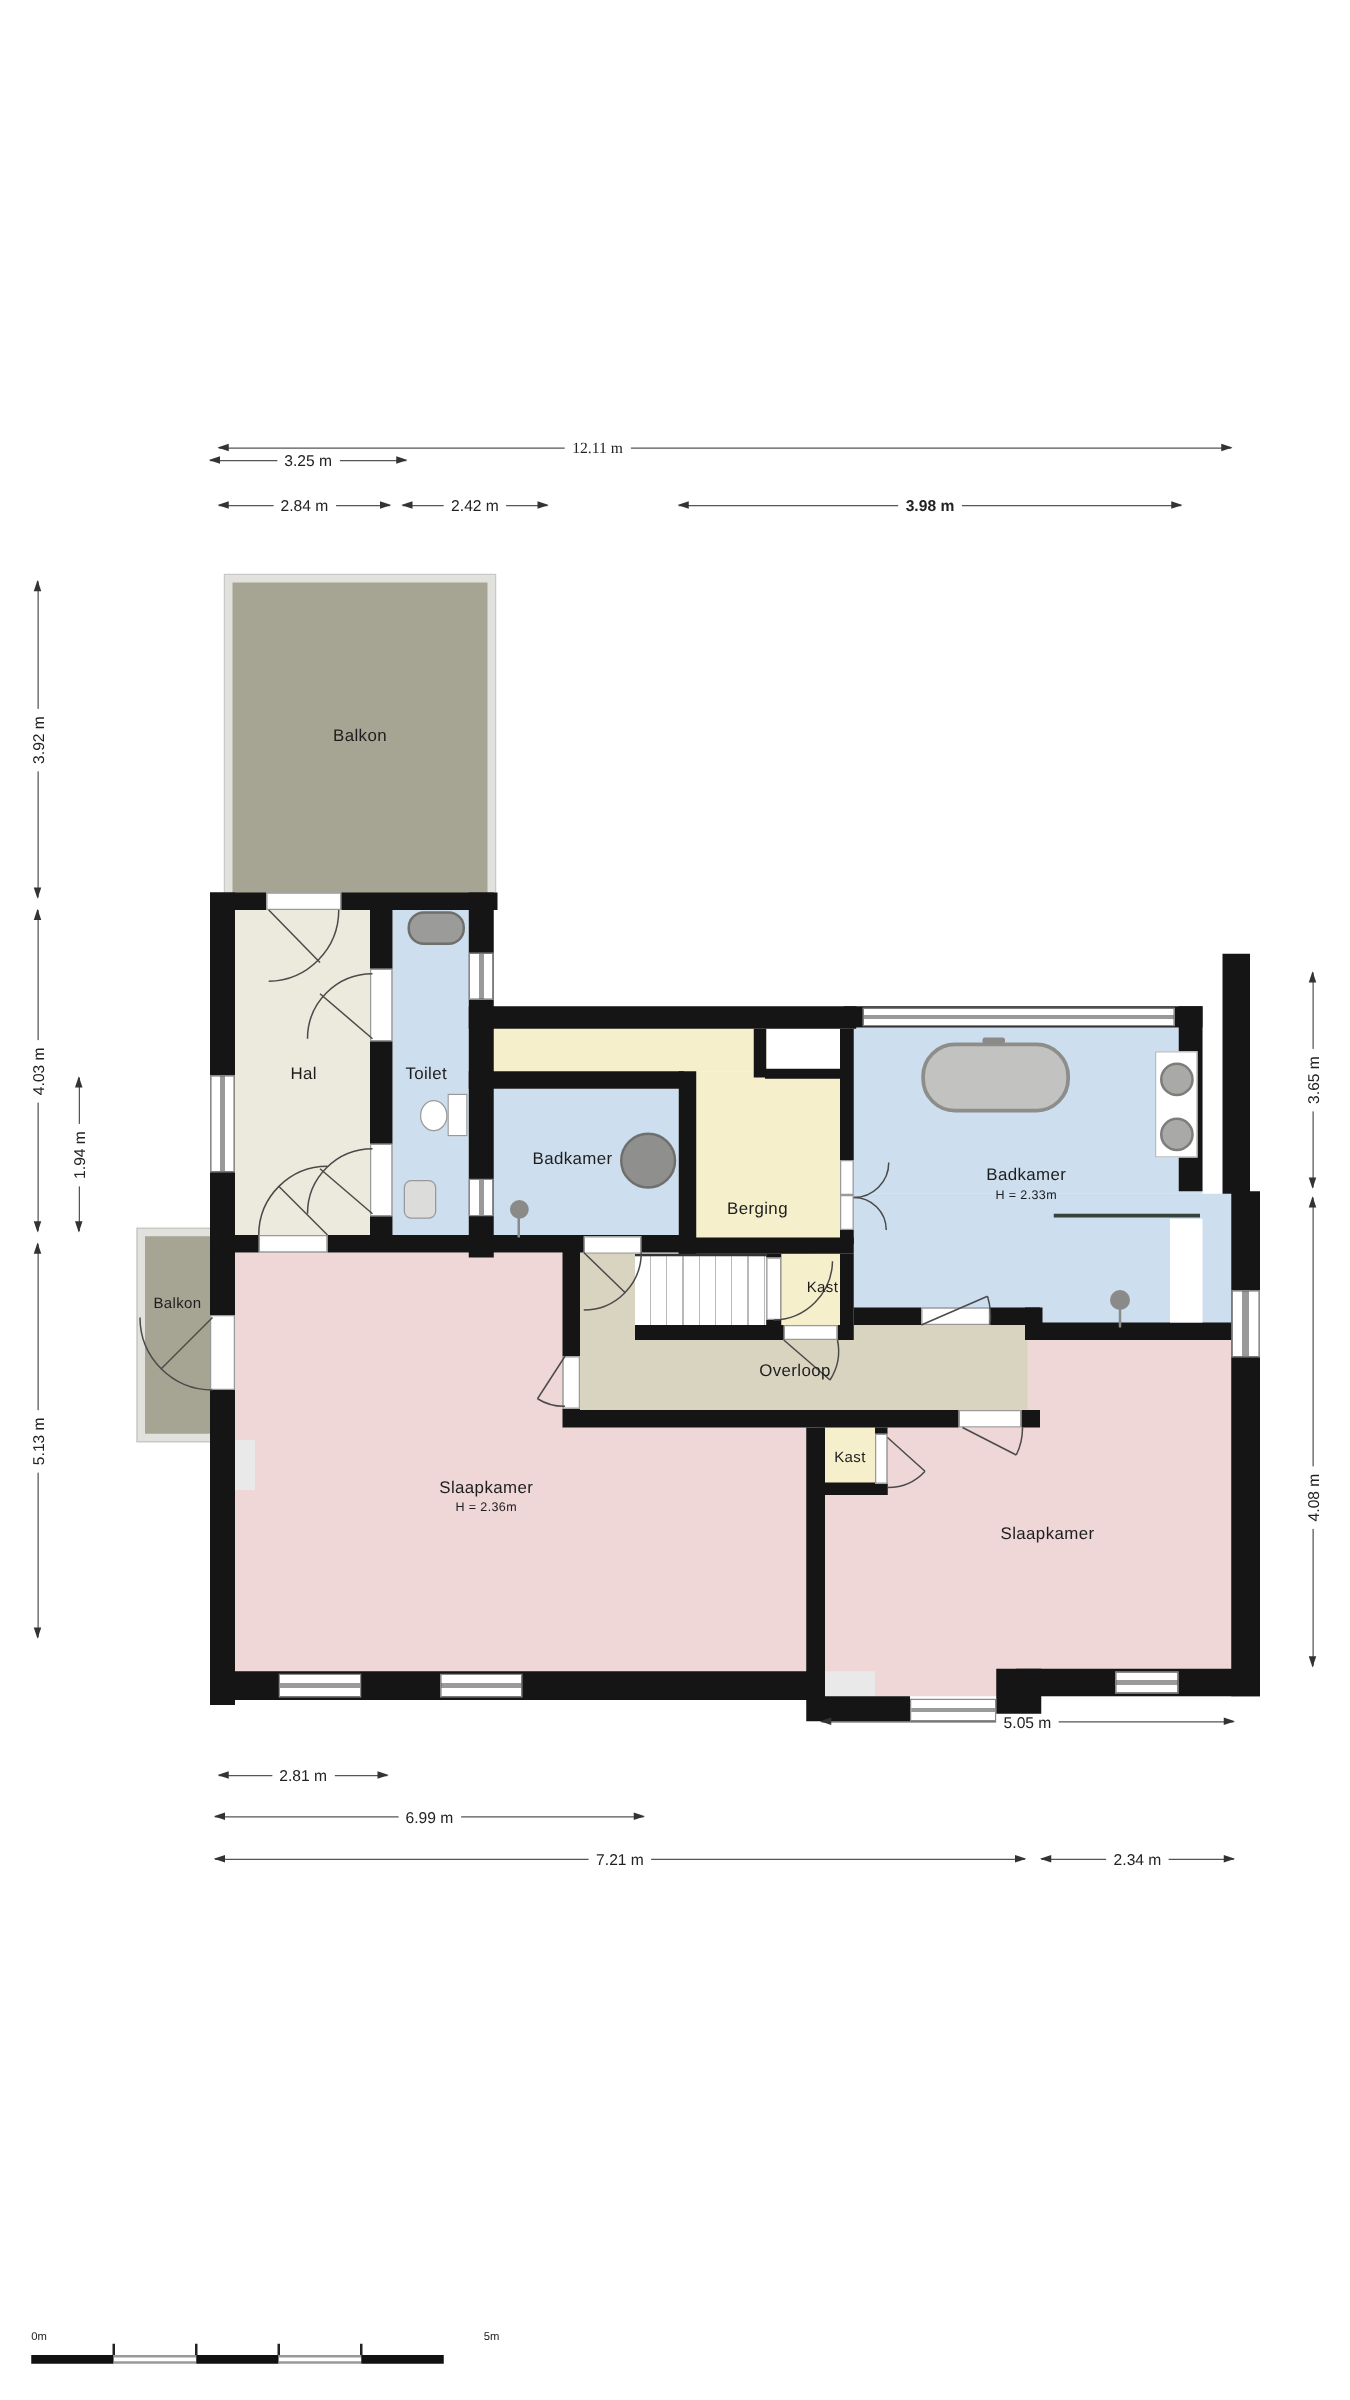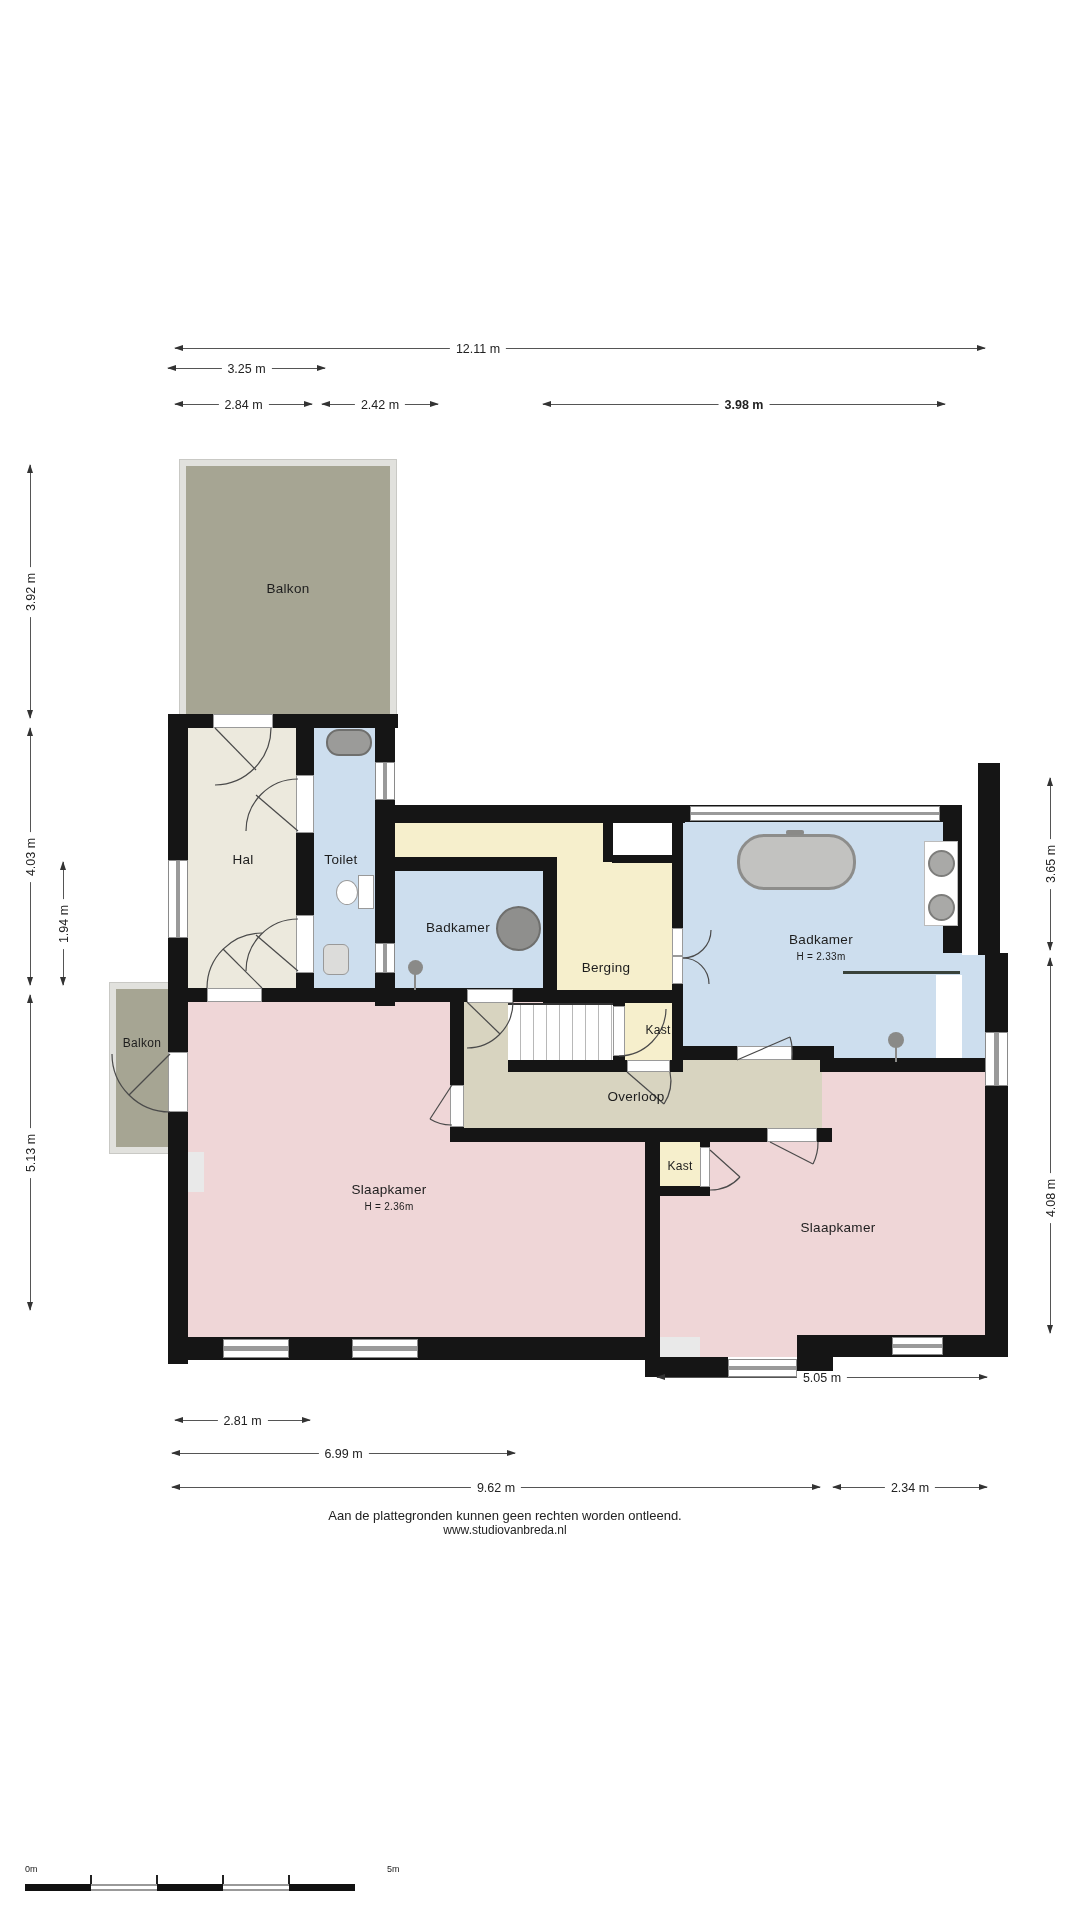--- a/index.html
+++ b/index.html
@@ -197,21 +197,21 @@
   <div class="rlabel small" style="left:658px;top:1030px;"><span>Kast</span></div>
   <div class="rlabel" style="left:620px;top:1096px;margin-left:16px;"><span>Overloop</span></div>
   <div class="rlabel small" style="left:142px;top:1043px;"><span>Balkon</span></div>
   <div class="rlabel" style="left:389px;top:1198px;">
       <div>Slaapkamer</div>
       <div class="sub">H = 2.36m</div>
     </div>
   <div class="rlabel small" style="left:680px;top:1166px;"><span>Kast</span></div>
   <div class="rlabel" style="left:838px;top:1227px;"><span>Slaapkamer</span></div>
 
-  <div class="dim-h" style="left:175px;top:348px;width:810px;">
+  <div class="dim-h" style="left:175px;top:358px;width:810px;font-family:Liberation Serif, serif;">
     <span class="ar l"></span>
       <span class="ar r"></span>
     <span class="lab" style="left:303px;">12.11 m</span>
     </div>
   <div class="dim-h" style="left:168px;top:368px;width:157px;">
     <span class="ar l"></span>
       <span class="ar r"></span>
     <span class="lab">3.25 m</span>
     </div>
   <div class="dim-h" style="left:175px;top:404px;width:137px;">
@@ -273,32 +273,28 @@
     <span class="lab">6.99 m</span>
     </div>
   <div class="dim-h" style="left:657px;top:1377px;width:330px;">
     <span class="ar l"></span>
       <span class="ar r"></span>
     <span class="lab">5.05 m</span>
     </div>
   <div class="dim-h" style="left:172px;top:1487px;width:648px;">
     <span class="ar l"></span>
       <span class="ar r"></span>
-    <span class="lab">9.62 m</span>
+    <span class="lab">7.21 m</span>
     </div>
   <div class="dim-h" style="left:833px;top:1487px;width:154px;">
     <span class="ar l"></span>
       <span class="ar r"></span>
     <span class="lab">2.34 m</span>
     </div>
 
-  <div class="footer" style="left:505px;top:1508px;">
-    <div class="l1">Aan de plattegronden kunnen geen rechten worden ontleend.</div>
-    <div class="l2">www.studiovanbreda.nl</div>
-  </div>
 
   <div class="abs" style="left:25px;top:1875px;width:330px;height:16px;">
     <span class="sb-lab" style="left:0;">0m</span>
     <span class="sb-lab" style="left:318px;padding-left:44px;">5m</span>
     <div class="sb-seg" style="left:0;width:66px;background:#111;"></div>
     <div class="sb-seg" style="left:66px;width:66px;background:#fff;border-top:2px solid #999;border-bottom:2px solid #999;box-sizing:border-box;"></div>
     <div class="sb-seg" style="left:132px;width:66px;background:#111;"></div>
     <div class="sb-seg" style="left:198px;width:66px;background:#fff;border-top:2px solid #999;border-bottom:2px solid #999;box-sizing:border-box;"></div>
     <div class="sb-seg" style="left:264px;width:66px;background:#111;"></div>
     <div class="sb-tick" style="left:65px;"></div>

